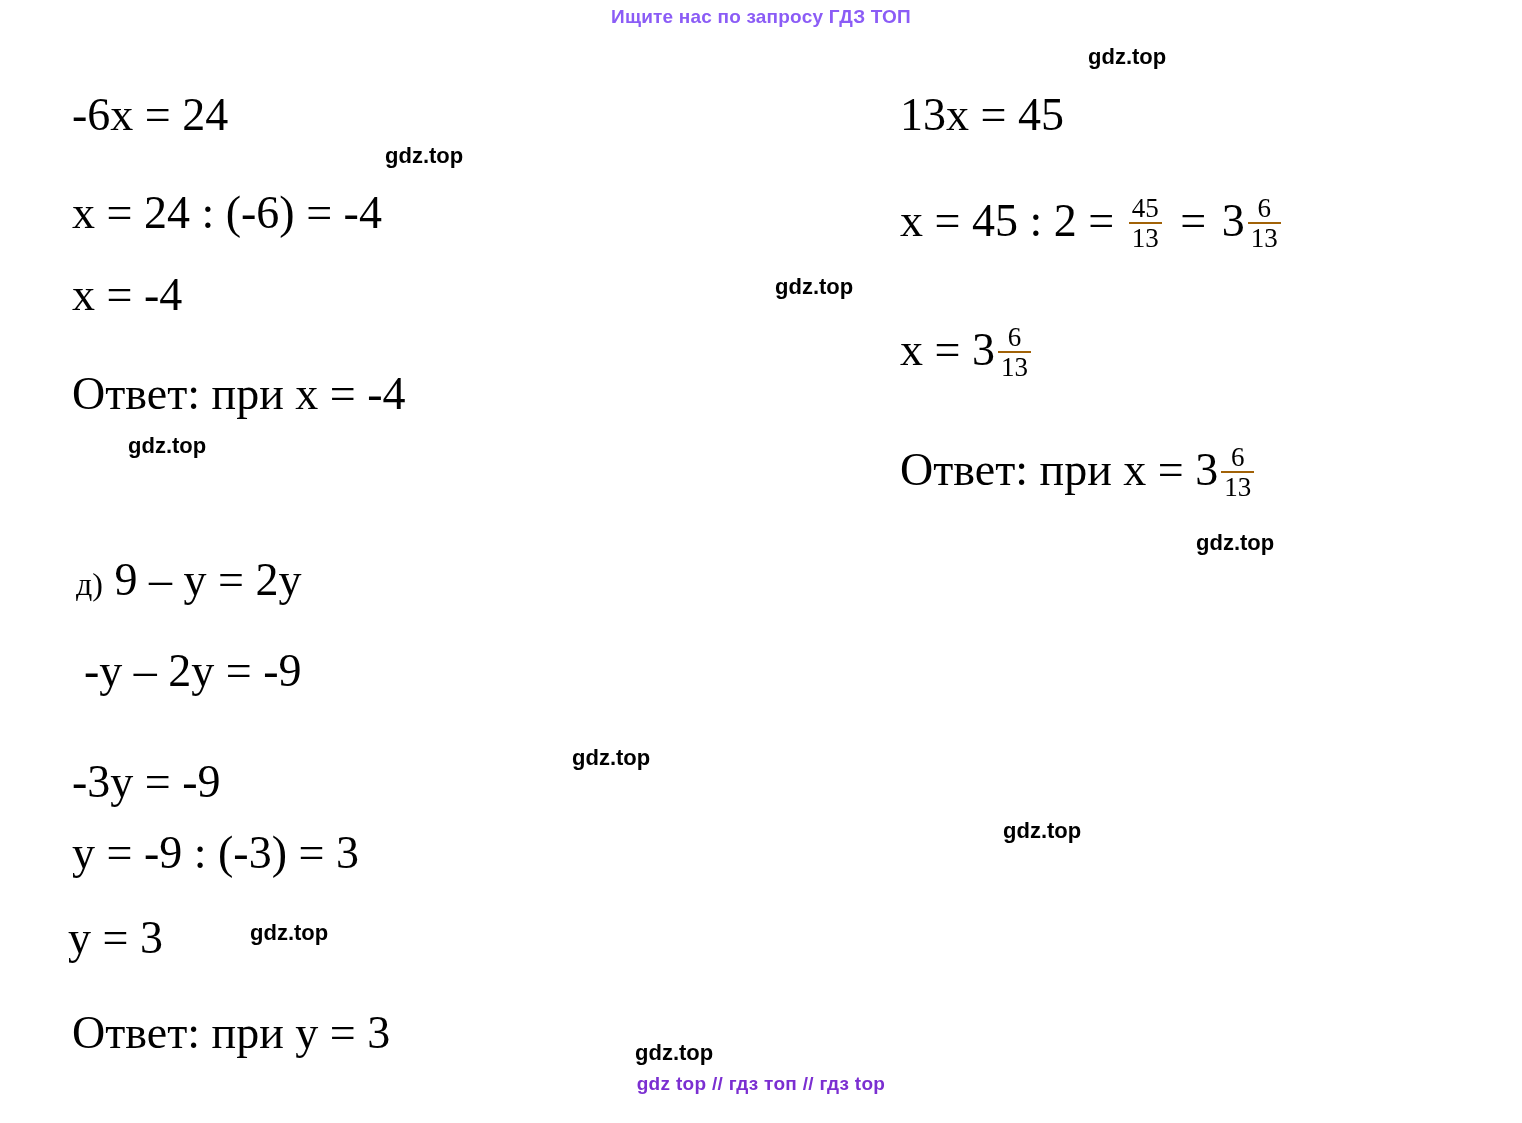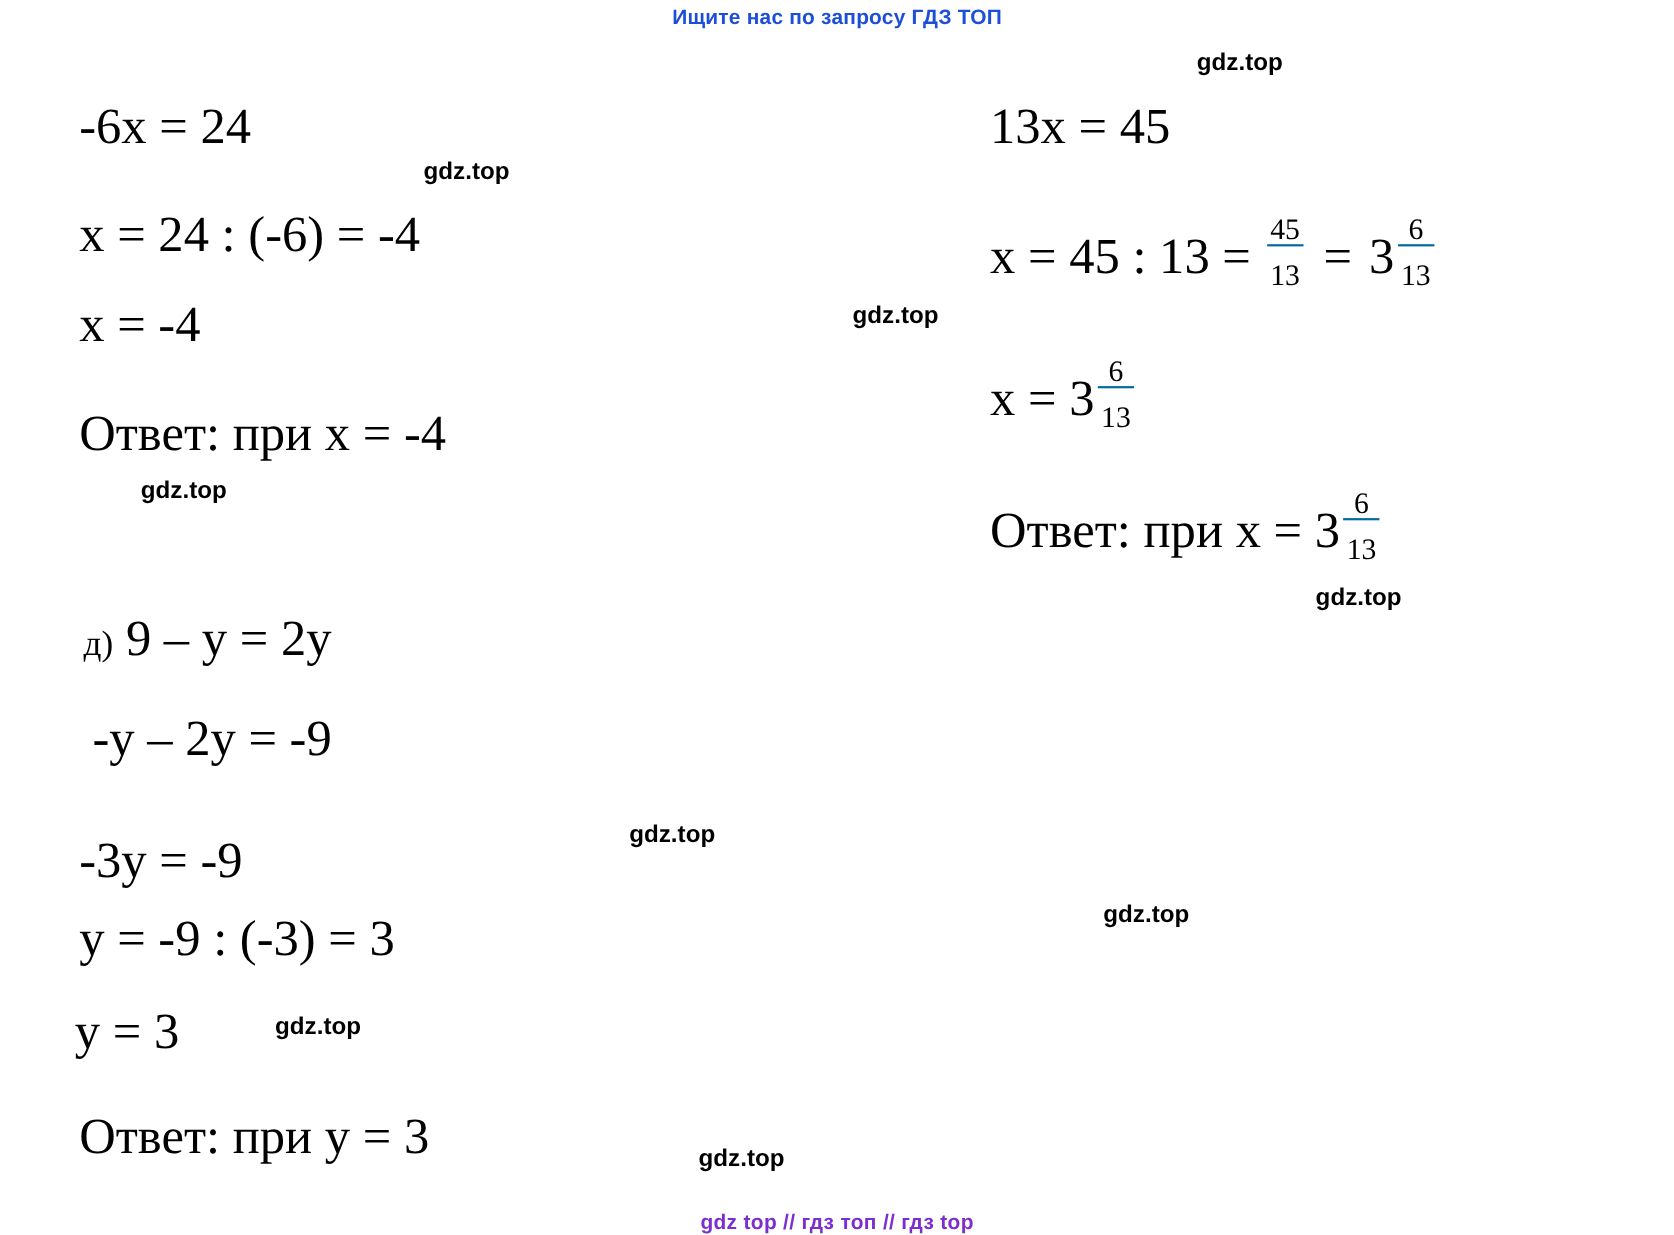--- a/index.html
+++ b/index.html
@@ -18,26 +18,26 @@
   }
   .hdr {
     position: absolute;
     top: 6px;
     left: 0;
     width: 100%;
     text-align: center;
     font-family: "Liberation Sans", sans-serif;
     font-size: 19px;
     font-weight: bold;
-    color: #1d4ed8;
+    color: #8b5cf6;
     letter-spacing: 0.2px;
   }
   .ftr {
     position: absolute;
-    bottom: 0;
+    bottom: 28px;
     left: 0;
     width: 100%;
     text-align: center;
     font-family: "Liberation Sans", sans-serif;
     font-size: 19px;
     font-weight: bold;
     color: #7b2fd1;
     letter-spacing: 0.3px;
   }
   .wm {
@@ -68,22 +68,22 @@
     position: relative;
     top: -2px;
   }
   .frac .num {
     display: block;
     padding: 0 3px;
     font-family: Liberation Serif, serif;
   }
   .frac .den {
     display: block;
-    border-top: 2px solid #0369a1;
-    padding: 12px 3px;
+    border-top: 2px solid #a16207;
+    padding: 0 3px;
   }
   .mixed {
     display: inline-block;
     vertical-align: middle;
   }
   .op {
     padding: 0 4px;
   }
 </style>
 </head>
@@ -104,21 +104,21 @@
   </div>
   <div class="eq" style="left:72px; top:648px;margin-left:12px;">-у – 2у = -9</div>
   <div class="eq" style="left:72px; top:735px;margin-top:24px;">-3у = -9</div>
   <div class="eq" style="left:72px; top:830px;">у = -9 : (-3) = 3</div>
   <div class="eq" style="left:68px; top:915px;">у = 3</div>
   <div class="eq" style="left:72px; top:1010px;">Ответ: при у = 3</div>
 
   <div class="eq" style="left:900px; top:92px;">13х = 45</div>
 
   <div class="eq" style="left:900px; top:196px;">
-    <span>х = 45 : 13 =</span>
+    <span>х = 45 : 2 =</span>
     <span class="frac">
       <span class="num">45</span>
       <span class="den">13</span>
     </span>
     <span class="op">=</span>
     <span class="mixed">
       <span>3</span><span class="frac">
         <span class="num">6</span>
         <span class="den">13</span>
       </span>

